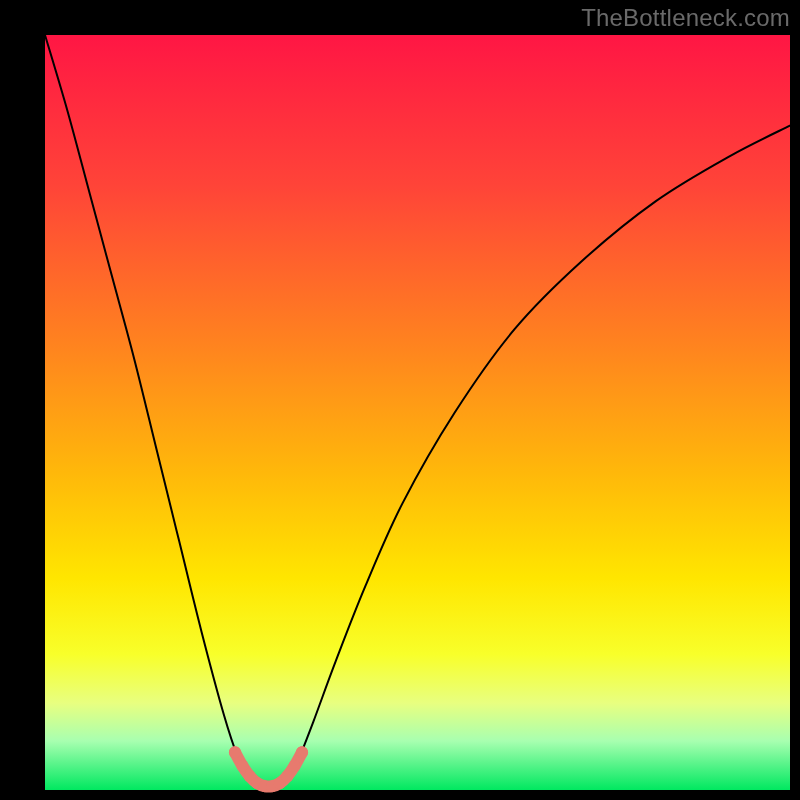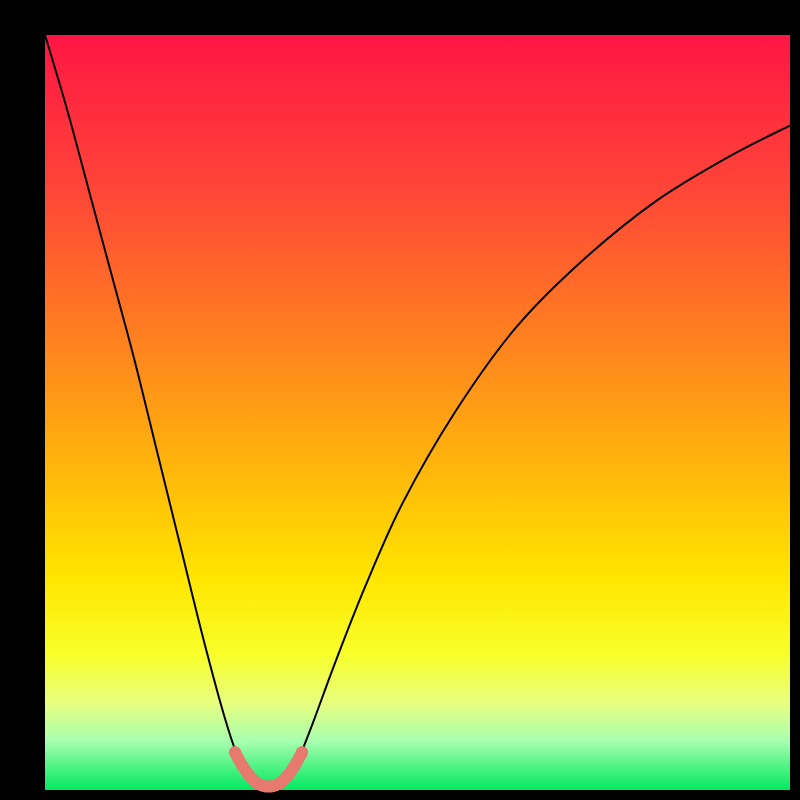--- a/index.html
+++ b/index.html
@@ -29,20 +29,21 @@
   svg {
     position: absolute;
     top: 0;
     left: 0;
   }
 </style>
 </head>
 <body>
 
 <div class="frame">
+  <div class="watermark">TheBottleneck.com</div>
   <svg id="plot" width="800" height="800" viewBox="0 0 800 800">
       <defs>
         <linearGradient id="bg-grad" x1="0" y1="0" x2="0" y2="1">
           <stop offset="0%" stop-color="#ff1644"></stop>
           <stop offset="20%" stop-color="#ff4438"></stop>
           <stop offset="40%" stop-color="#ff8020"></stop>
           <stop offset="57.99999999999999%" stop-color="#ffb80a"></stop>
           <stop offset="72%" stop-color="#ffe600"></stop>
           <stop offset="82%" stop-color="#f8ff2a"></stop>
           <stop offset="88.5%" stop-color="#e8ff80"></stop>

